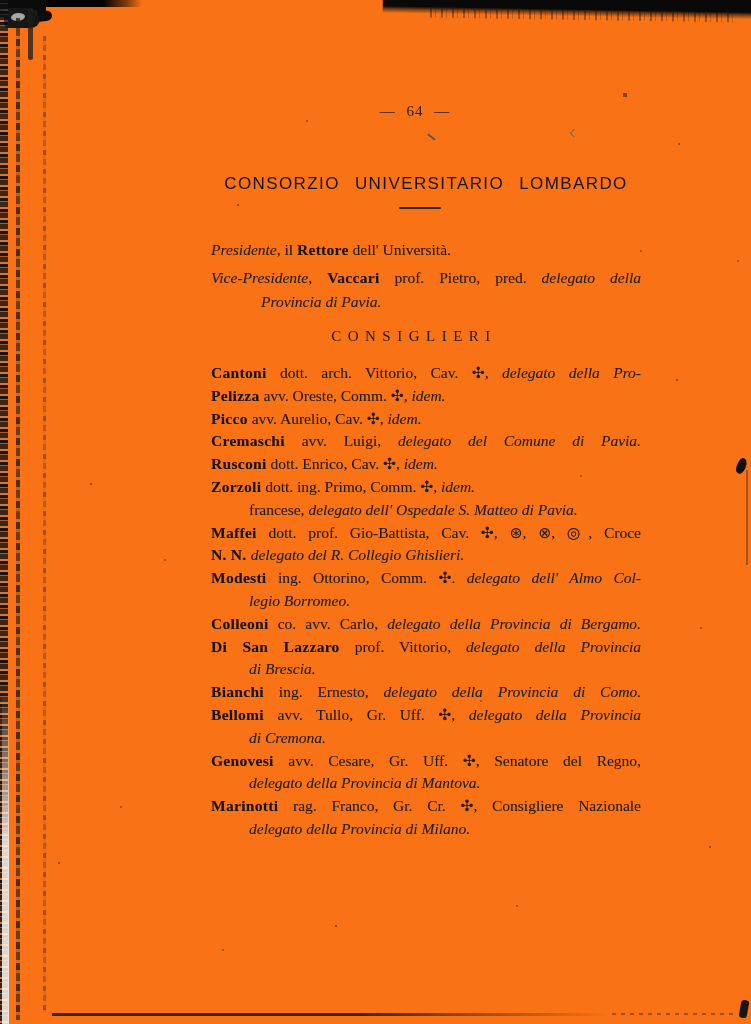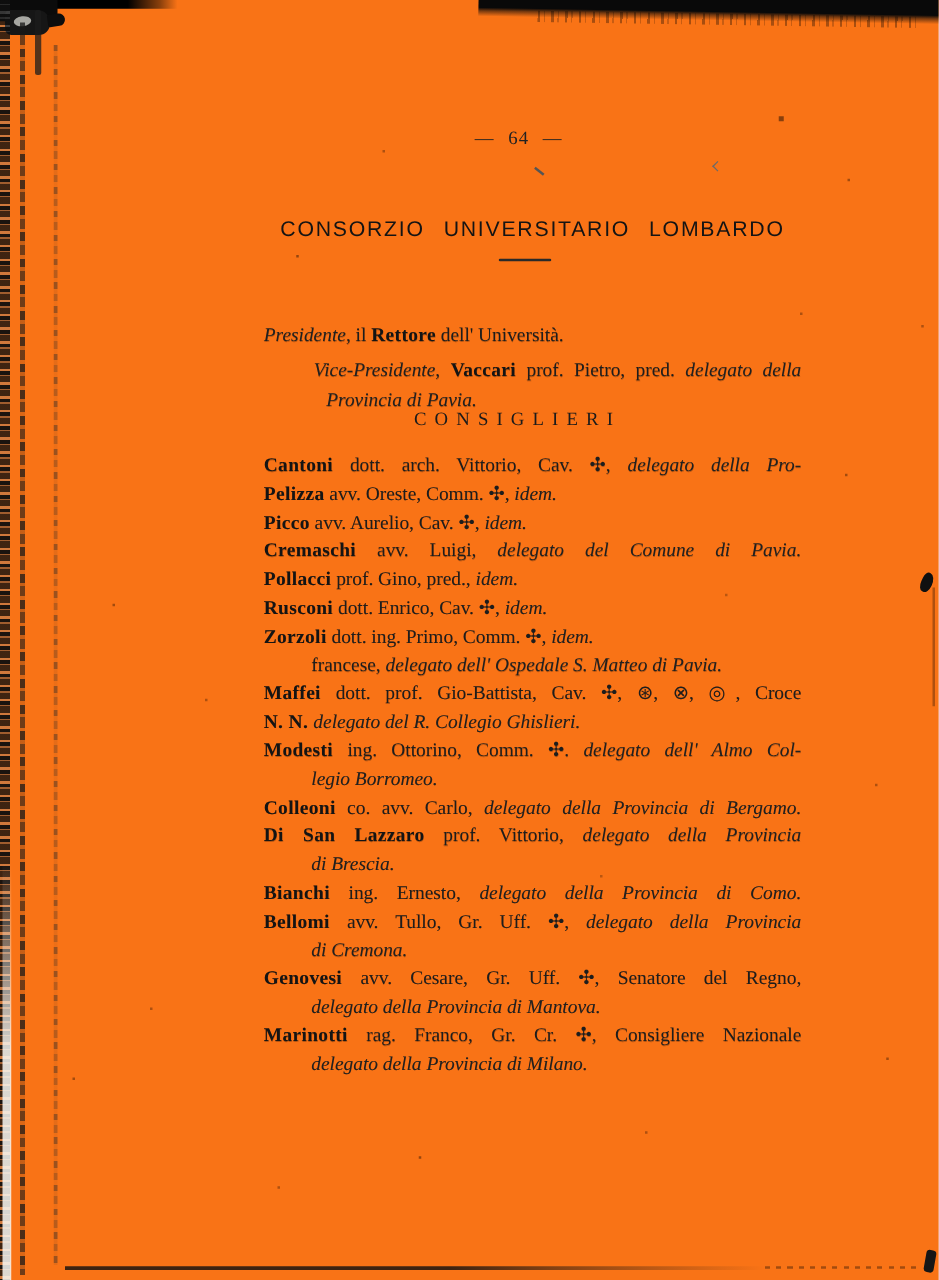--- a/index.html
+++ b/index.html
@@ -23,23 +23,23 @@
   }
   .title-rule{
     left:399px; top:207px; width:42px; height:2px; background:#2a2a2a;
     border-radius:1px;
   }
   .section-heading{
     left:196px; top:328px; width:430px; text-align:center;
     font-size:15px; letter-spacing:6.5px; padding-left:6px; box-sizing:border-box;
     color:#1b1b1b;
   }
-  .officers{ left:211px; top:257px; width:430px; font-size:15.5px; }
+  .officers{ left:211px; top:238px; width:430px; font-size:15.5px; }
   .officers .ln{ height:24px; line-height:24px; }
-  .officers .ln:nth-child(2){ margin-top:4px;margin-left:40px; }
+  .officers .ln:nth-child(2){ margin-top:4px; }
   .officers .ln.ind{ padding-left:50px; }
   .councillors{ left:211px; top:362px; width:430px; font-size:15.5px; }
   .councillors .ln{ height:22.8px; line-height:22.8px;font-family:Liberation Serif, serif; }
   .councillors .ln.ind{ padding-left:38px; }
   .ln{ overflow:hidden; white-space:normal; text-shadow:0.2px 0.2px 0 rgba(10,10,10,.28); }
   .ln.just{ text-align:justify; text-align-last:justify; }
   .s-b{ font-weight:bold; color:#141414; letter-spacing:.3px; }
   .s-i{ font-style:italic; color:#202020; }
   .s-r{ color:#1d1d1d; }
 
@@ -144,21 +144,20 @@
       <div class="ln ind"><span class="s-i">Provincia di Pavia.</span></div>
     </div>
 
   <div class="abs section-heading">CONSIGLIERI</div>
 
   <div class="abs councillors">
       <div class="ln just"><span class="s-b">Cantoni</span><span class="s-r"> dott. arch. Vittorio, Cav. ✣, </span><span class="s-i">delegato della Pro-</span></div>
       <div class="ln"><span class="s-b">Pelizza</span><span class="s-r"> avv. Oreste, Comm. ✣, </span><span class="s-i">idem.</span></div>
       <div class="ln"><span class="s-b">Picco</span><span class="s-r"> avv. Aurelio, Cav. ✣, </span><span class="s-i">idem.</span></div>
       <div class="ln just"><span class="s-b">Cremaschi</span><span class="s-r"> avv. Luigi, </span><span class="s-i">delegato del Comune di Pavia.</span></div>
-      <div class="ln"><span class="s-b">Pollacci</span><span class="s-r"> prof. Gino, pred., </span><span class="s-i">idem.</span></div>
       <div class="ln"><span class="s-b">Rusconi</span><span class="s-r"> dott. Enrico, Cav. ✣, </span><span class="s-i">idem.</span></div>
       <div class="ln"><span class="s-b">Zorzoli</span><span class="s-r"> dott. ing. Primo, Comm. ✣, </span><span class="s-i">idem.</span></div>
       <div class="ln ind"><span class="s-r">francese, </span><span class="s-i">delegato dell' Ospedale S. Matteo di Pavia.</span></div>
       <div class="ln just"><span class="s-b">Maffei</span><span class="s-r"> dott. prof. Gio-Battista, Cav. ✣, ⊛, ⊗, ◎, Croce</span></div>
       <div class="ln"><span class="s-b">N. N. </span><span class="s-i">delegato del R. Collegio Ghislieri.</span></div>
       <div class="ln just"><span class="s-b">Modesti</span><span class="s-r"> ing. Ottorino, Comm. ✣. </span><span class="s-i">delegato dell' Almo Col-</span></div>
       <div class="ln ind"><span class="s-i">legio Borromeo.</span></div>
       <div class="ln just"><span class="s-b">Colleoni</span><span class="s-r"> co. avv. Carlo, </span><span class="s-i">delegato della Provincia di Bergamo.</span></div>
       <div class="ln just"><span class="s-b">Di San Lazzaro</span><span class="s-r"> prof. Vittorio, </span><span class="s-i">delegato della Provincia</span></div>
       <div class="ln ind"><span class="s-i">di Brescia.</span></div>

